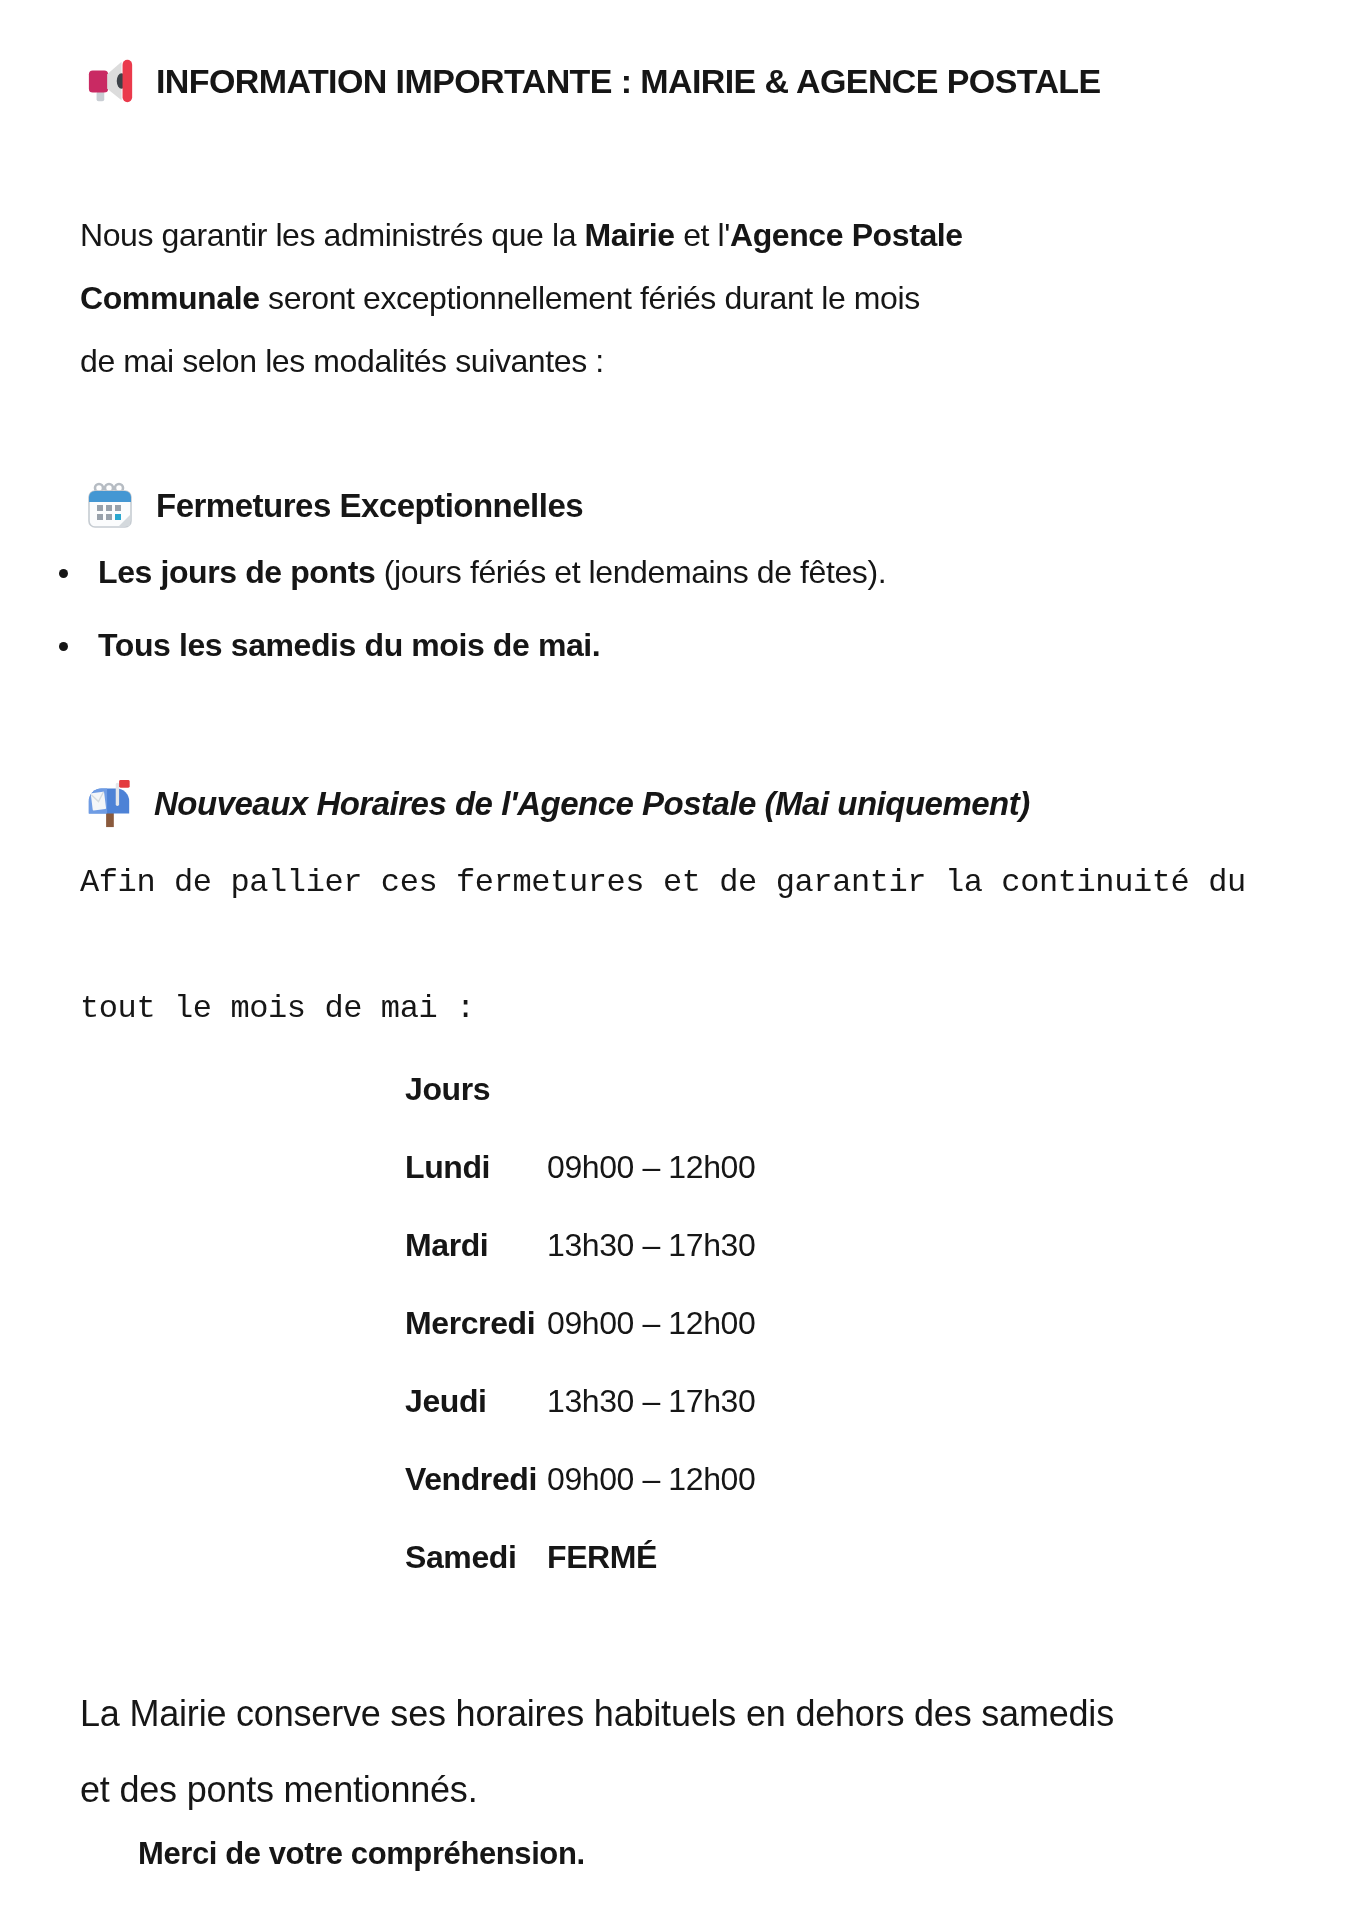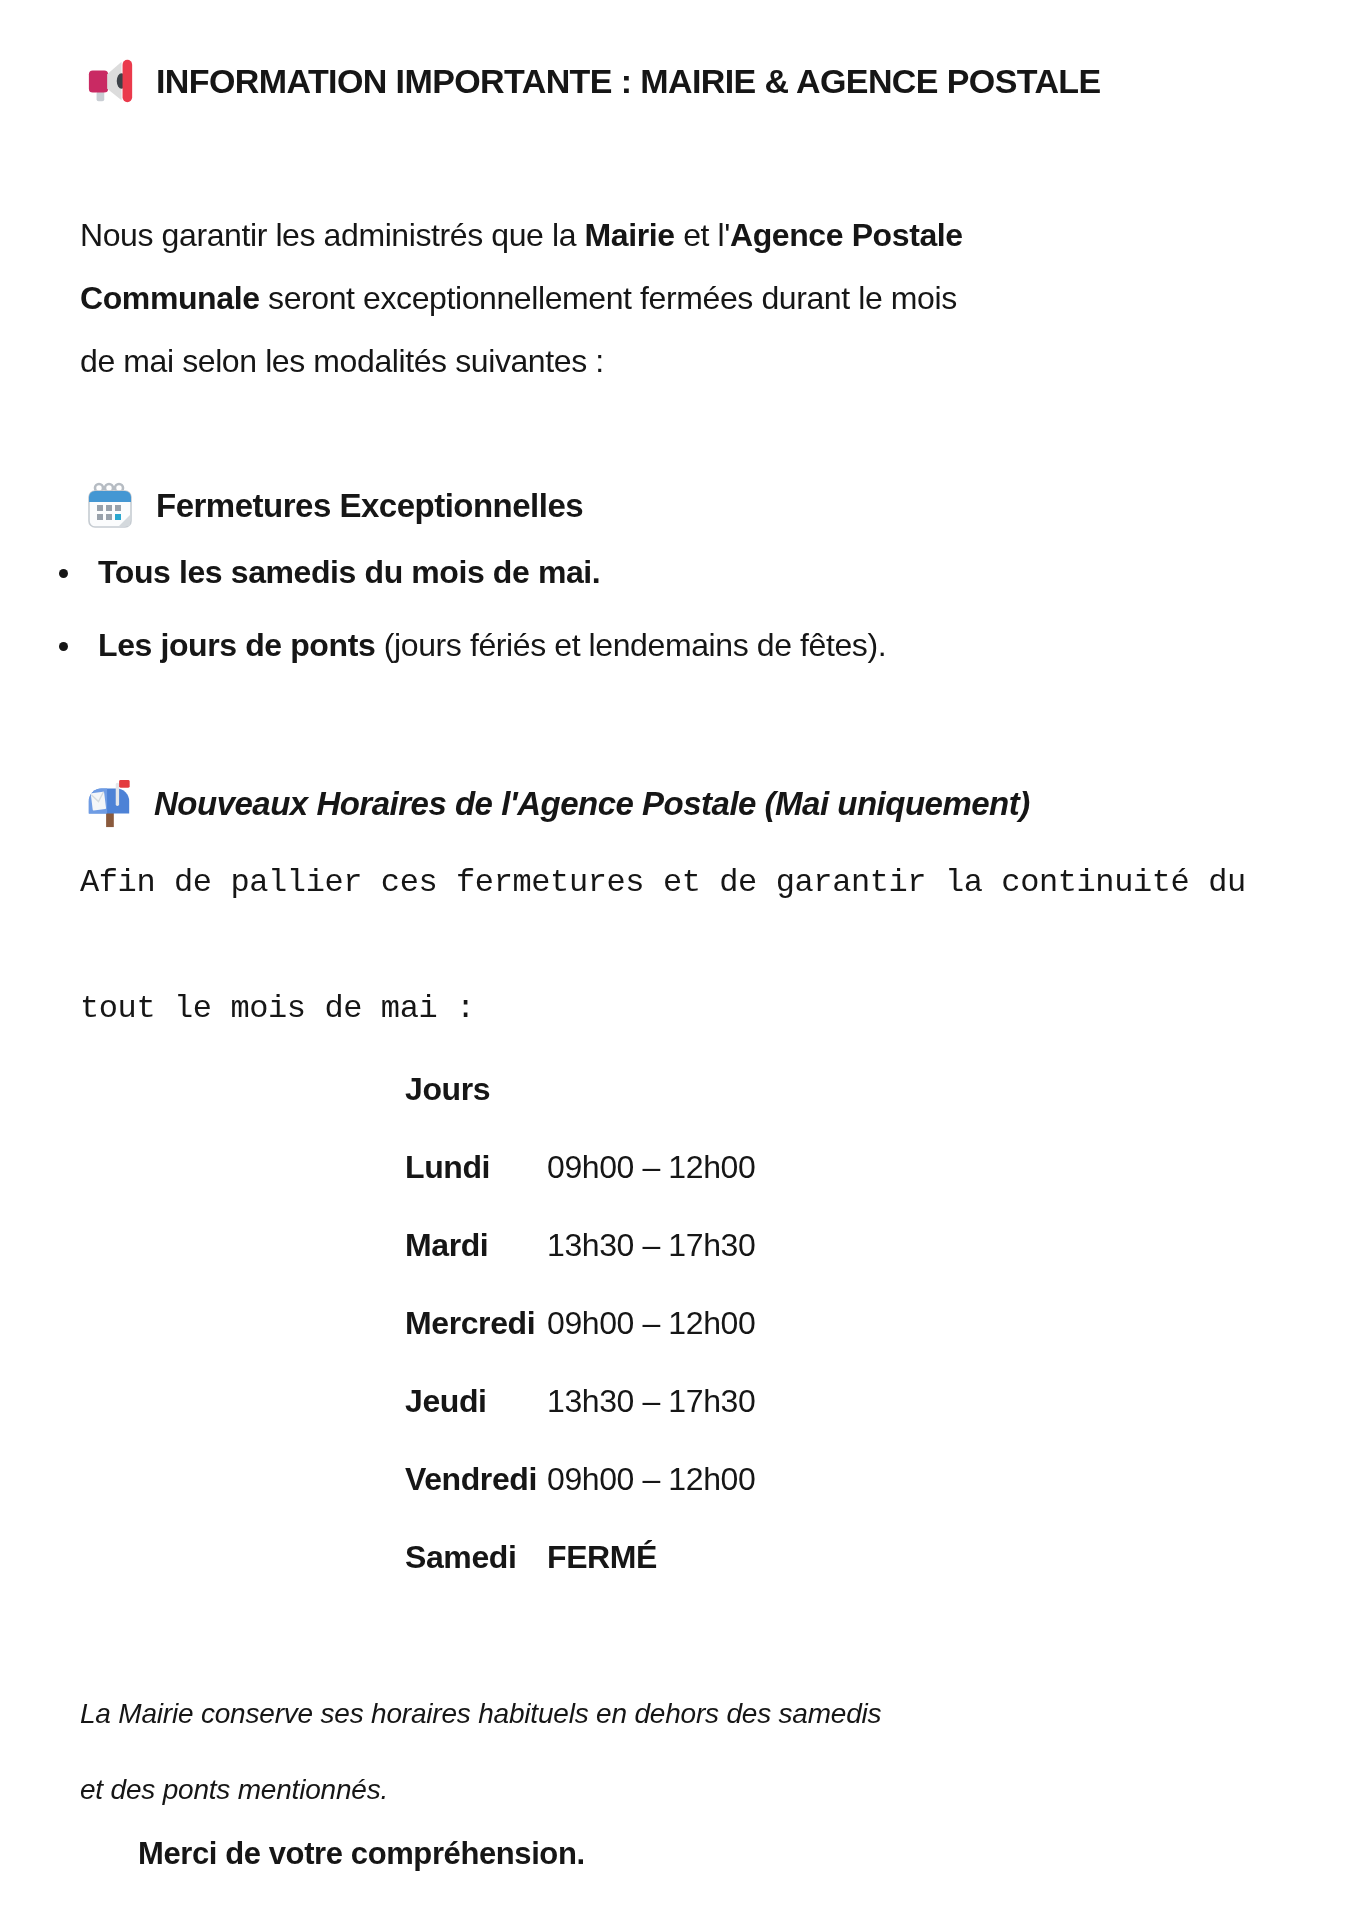--- a/index.html
+++ b/index.html
@@ -42,22 +42,21 @@
 
   .hours-table { margin-top: 10px; margin-left: 325px; }
   .trow { display: grid; grid-template-columns: 142px auto; align-items: center; height: 78px; }
   .trow .td { font-size: 32px; letter-spacing: -0.4px; white-space: nowrap; }
   .trow .day { font-weight: 700; }
   .trow.thead .td { font-weight: 700; }
   .td.closed { font-weight: 700; }
 
   .note {
     margin-top: 80px;
-    font-size: 28px; line-height: 76px; letter-spacing: -0.2px;
-    font-style: italic;
+    font-size: 36px; line-height: 76px; letter-spacing: -0.2px;
   }
   .thanks {
     margin-top: 8px; margin-left: 58px;
     font-size: 31px; font-weight: 700; letter-spacing: -0.4px;
   }
 
   .icon { flex: 0 0 auto; display: block; }
   .b { font-weight: 700; }
 </style>
 </head>
@@ -69,21 +68,21 @@
     <svg class="icon" width="54" height="50" viewBox="0 0 52 52">
       <rect x="11" y="37" width="8" height="10" rx="2" fill="#c9ced4"></rect>
       <rect x="3" y="15" width="20" height="23" rx="4" fill="#c92a63"></rect>
       <polygon points="22,19 37,6 37,46 22,34" fill="#dcdcdc"></polygon>
       <ellipse cx="37" cy="26" rx="5" ry="8" fill="#3d4248"></ellipse>
       <rect x="38" y="4" width="10" height="44" rx="5" fill="#ea3a4c"></rect>
     </svg>
     <h1 class="title">INFORMATION IMPORTANTE : MAIRIE &amp; AGENCE POSTALE</h1>
   </div>
 
-  <p class="intro"><span>Nous garantir les administrés que la </span><span class="b">Mairie</span><span> et l'</span><span class="b">Agence Postale</span><br><span class="b">Communale</span><span> seront exceptionnellement fermées durant le mois</span><br><span>de mai selon les modalités suivantes :</span></p>
+  <p class="intro"><span>Nous garantir les administrés que la </span><span class="b">Mairie</span><span> et l'</span><span class="b">Agence Postale</span><br><span class="b">Communale</span><span> seront exceptionnellement fériés durant le mois</span><br><span>de mai selon les modalités suivantes :</span></p>
 
   <div class="section-heading heading-closures">
     <svg class="icon" width="52" height="52" viewBox="0 0 52 52">
       <circle cx="15" cy="8" r="4" fill="none" stroke="#b6bcc3" stroke-width="2.6"></circle>
       <circle cx="25" cy="8" r="4" fill="none" stroke="#b6bcc3" stroke-width="2.6"></circle>
       <circle cx="35" cy="8" r="4" fill="none" stroke="#b6bcc3" stroke-width="2.6"></circle>
       <rect x="5" y="11" width="42" height="36" rx="6" fill="#fbfcfd" stroke="#c6ccd2" stroke-width="1.6"></rect>
       <path d="M5,22 v-5 a6,6 0 0 1 6,-6 h30 a6,6 0 0 1 6,6 v5 z" fill="#4497d3"></path>
       <polygon points="35,46 46,46 46,35" fill="#d4d9dd"></polygon>
       <rect x="13" y="25" width="6" height="6" fill="#98a1ab"></rect>
@@ -92,25 +91,25 @@
       <rect x="13" y="34" width="6" height="6" fill="#98a1ab"></rect>
       <rect x="22" y="34" width="6" height="6" fill="#98a1ab"></rect>
       <rect x="31" y="34" width="6" height="6" fill="#2ba7cf"></rect>
     </svg>
     <h2>Fermetures Exceptionnelles</h2>
   </div>
 
   <ul class="bullets">
     <li>
       <span class="dot"></span>
-      <span><span class="b">Tous les samedis du mois de mai.</span></span>
+      <span><span class="b">Les jours de ponts</span><span> (jours fériés et lendemains de fêtes).</span></span>
     </li>
     <li>
       <span class="dot"></span>
-      <span><span class="b">Les jours de ponts</span><span> (jours fériés et lendemains de fêtes).</span></span>
+      <span><span class="b">Tous les samedis du mois de mai.</span></span>
     </li>
   </ul>
 
   <div class="section-heading heading-hours">
     <svg class="icon" width="50" height="54" viewBox="0 0 52 56">
       <rect x="23" y="36" width="8" height="16" fill="#8a5a3d"></rect>
       <path d="M5,38 V25 a13,13 0 0 1 13,-13 h16 a13,13 0 0 1 13,13 v13 z" fill="#4d82d6"></path>
       <path d="M5,38 V25 a13,13 0 0 1 13,-13 h6 v26 z" fill="#6f9ce4"></path>
       <rect x="8" y="16" width="14" height="18" rx="1" fill="#f4f6f8" transform="rotate(-7 15 25)"></rect>
       <path d="M8.5,17.5 l6.5,8 l6.5,-9.5" fill="none" stroke="#d4dade" stroke-width="1.4" transform="rotate(-7 15 25)"></path>

